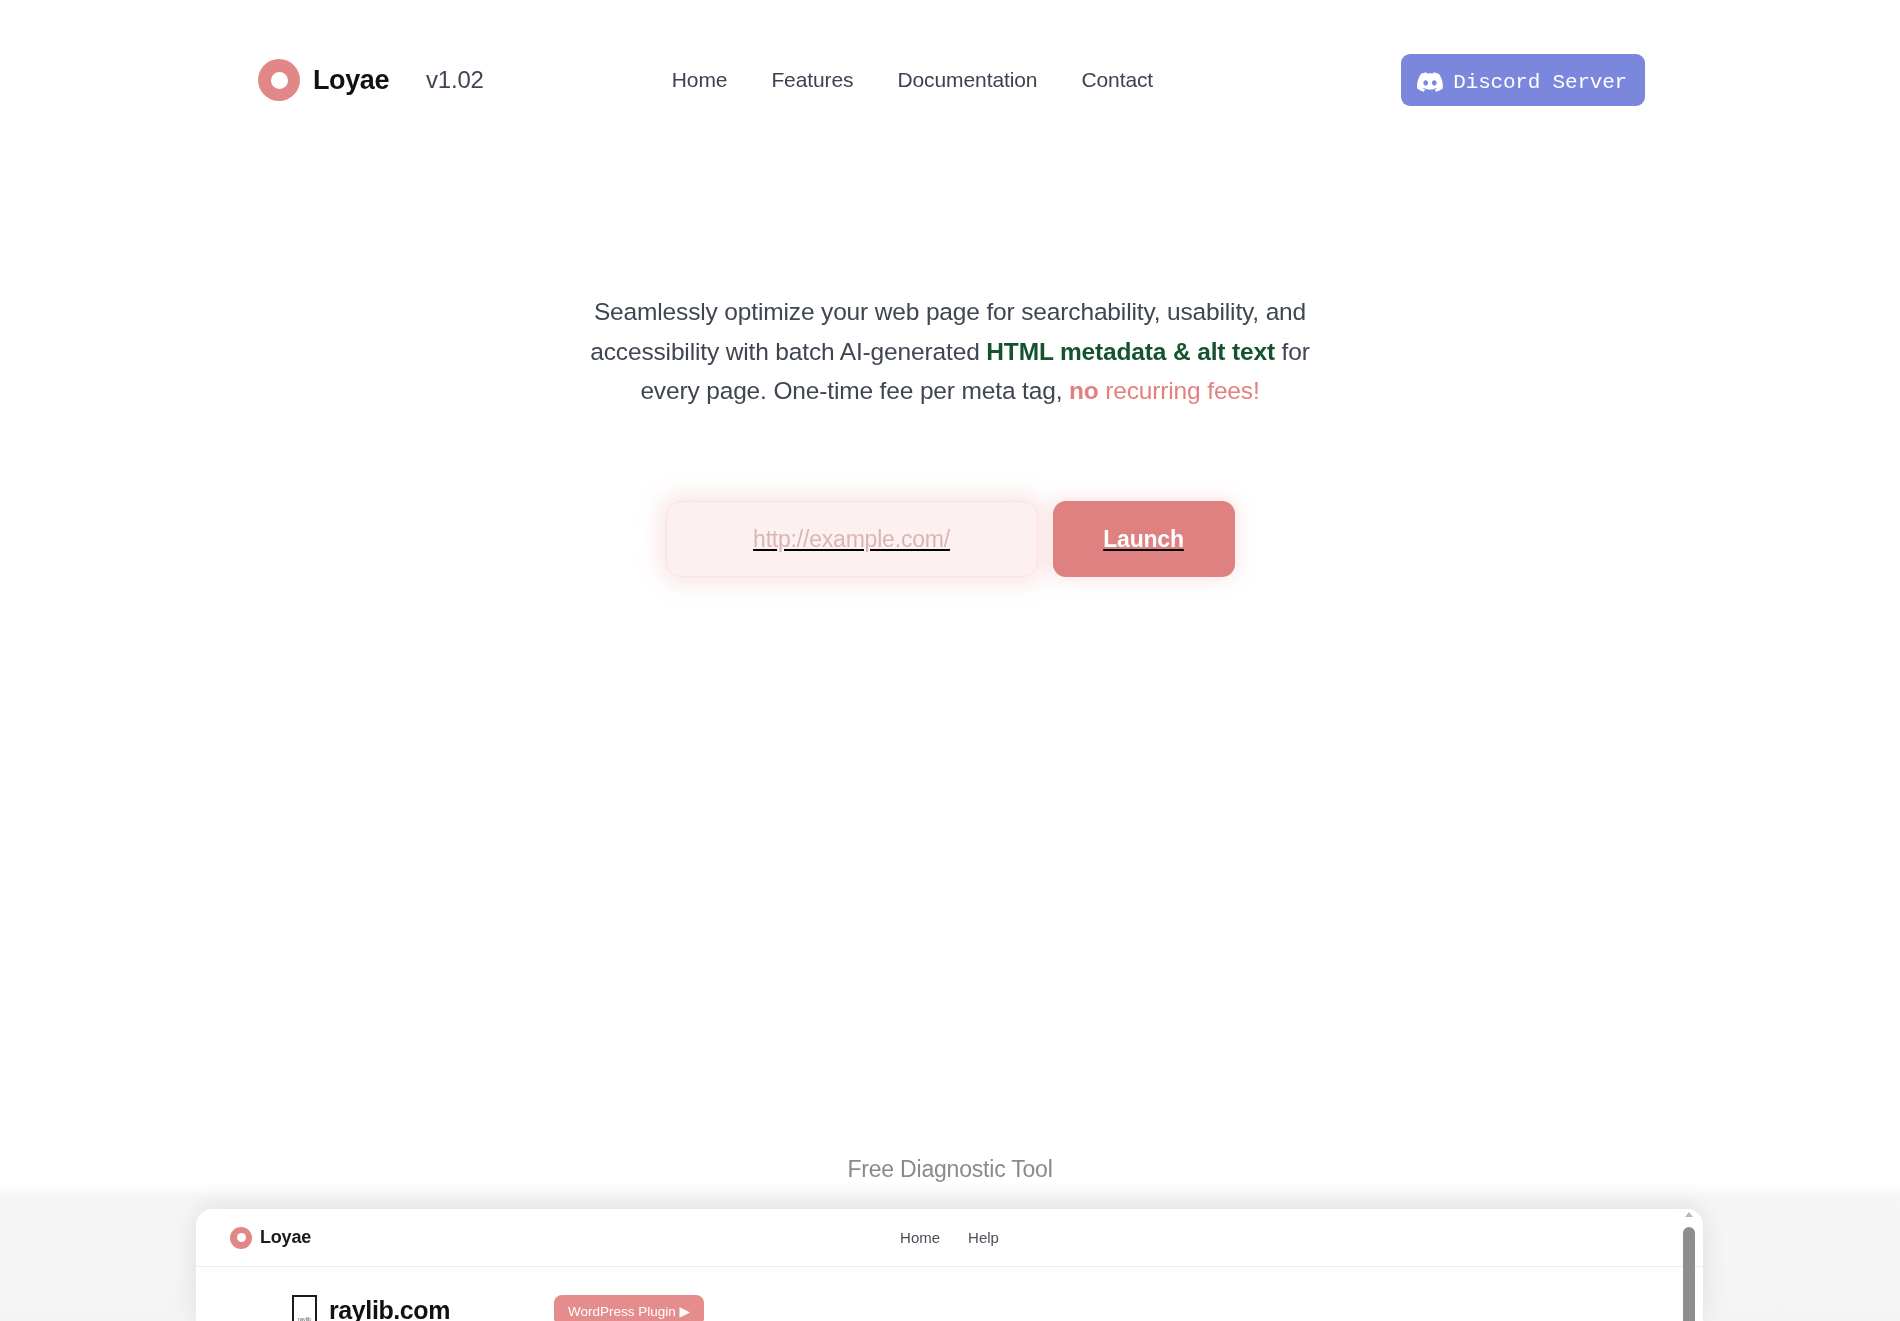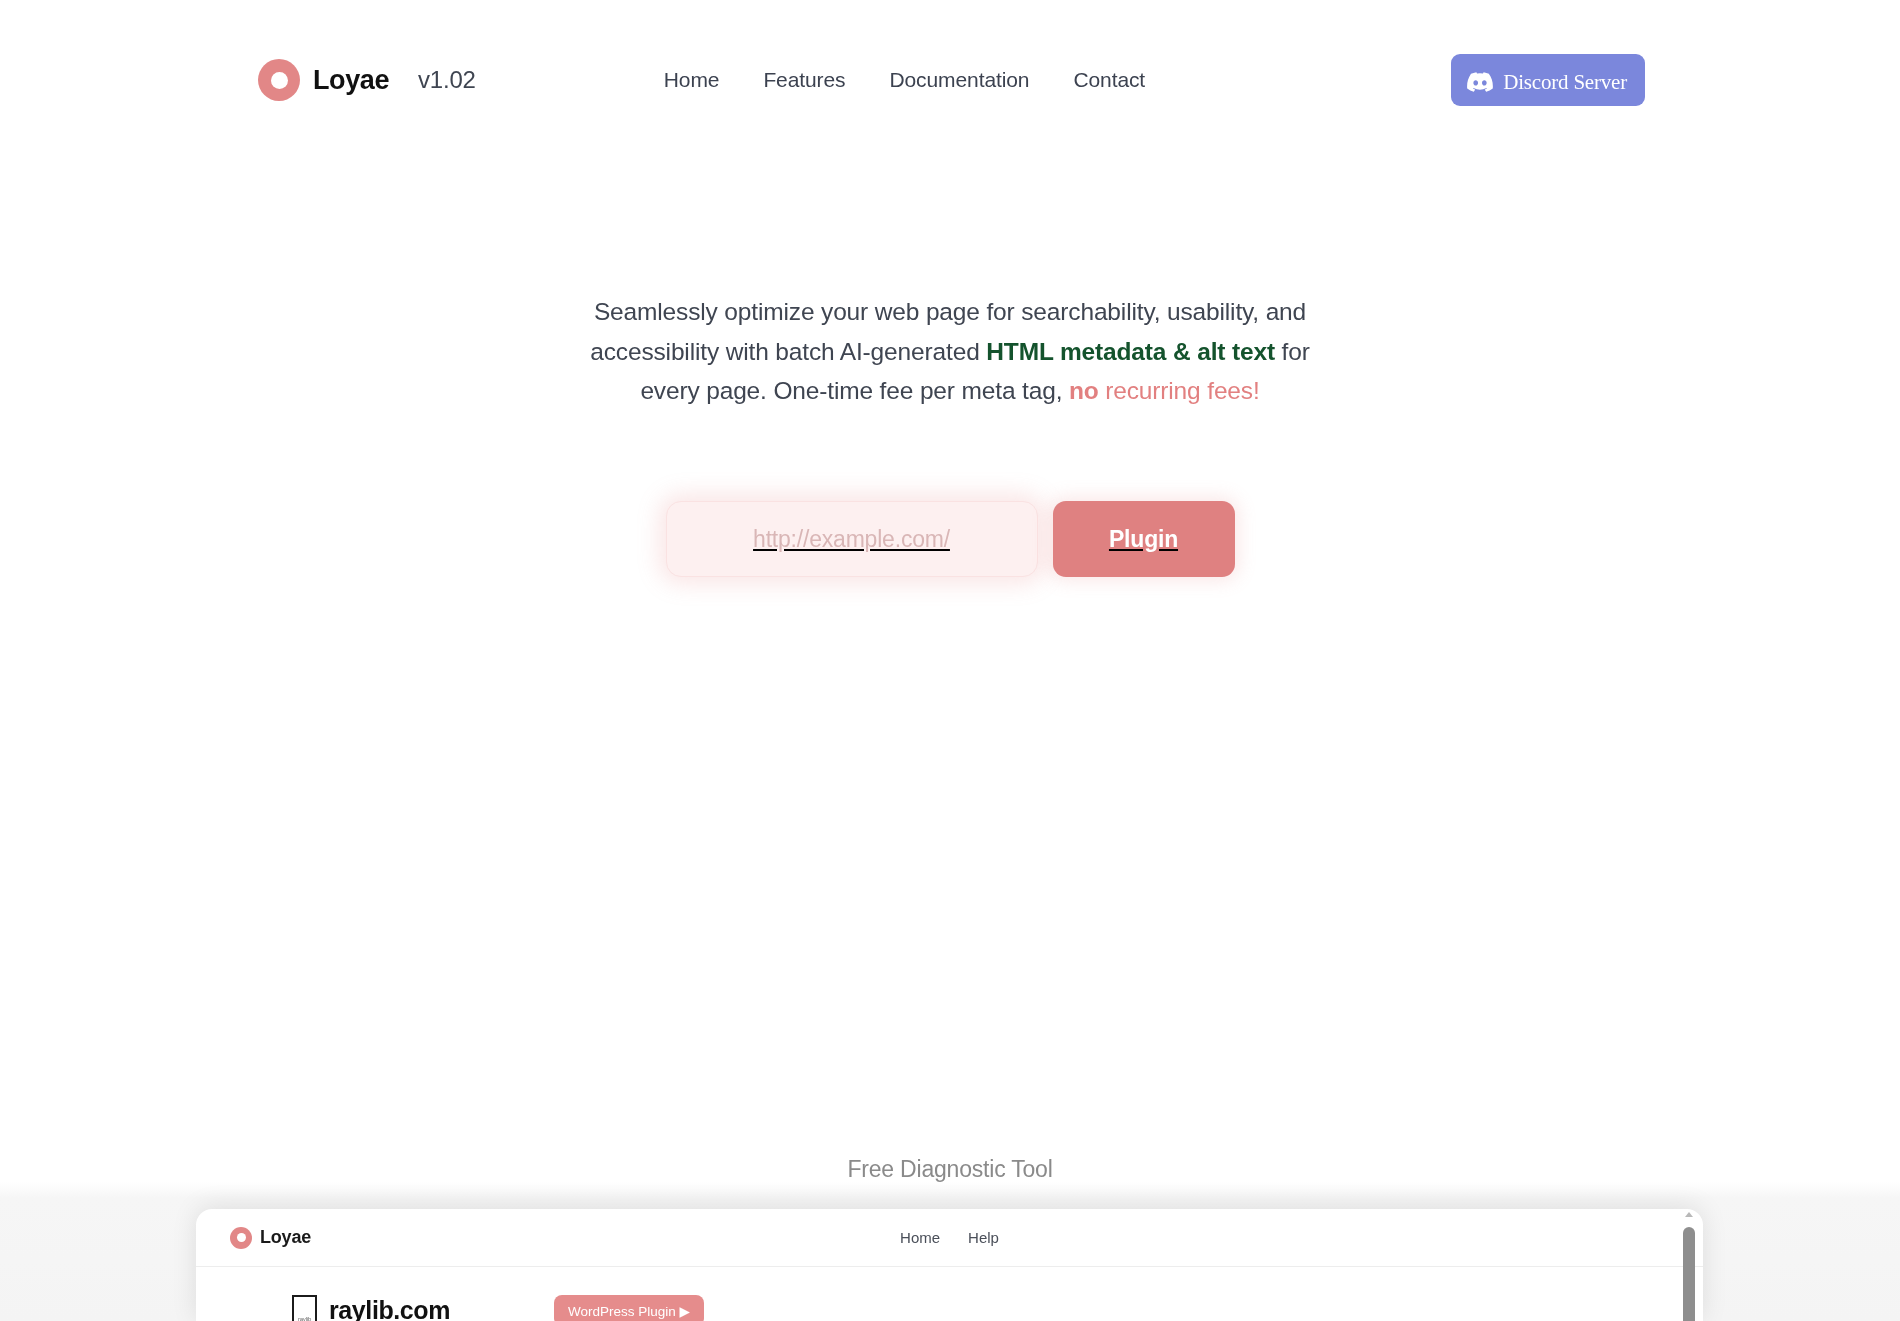--- a/index.html
+++ b/index.html
@@ -55,21 +55,21 @@
     font-weight: 700;
     color: #111111;
     letter-spacing: -0.4px;
   }
 
   .brand-version {
     font-size: 24px;
     font-weight: 400;
     color: #3f4551;
     letter-spacing: -0.2px;
-    margin-left: 16px;
+    margin-left: 24px;
   }
 
   .nav {
     display: flex;
     align-items: center;
     gap: 44px;
     margin-left: 188px;
   }
 
   .nav-link {
@@ -86,21 +86,21 @@
     background: #7b87dc;
     color: #ffffff;
     border: none;
     border-radius: 9px;
     height: 52px;
     padding: 4px 18px 0 16px;
     display: flex;
     align-items: center;
     gap: 10px;
     font-size: 21px;
-    font-family: Liberation Serif, serif;
+    font-family: Liberation Mono, monospace;
     letter-spacing: -0.2px;
     cursor: pointer;
     white-space: nowrap;
   }
 
   .discord-icon { width: 26px; height: 20px; display: block; }
 
   
   .hero {
     text-align: center;
@@ -332,21 +332,21 @@
 </div>
 
 <div class="hero">
 
   <p class="hero-sub">
     <span>Seamlessly optimize your web page for searchability, usability, and accessibility with batch AI-generated </span><b>HTML metadata &amp; alt text</b><span> for every page. One-time fee per meta tag, </span><span class="accent-red"><b>no</b><span> recurring fees!</span></span>
   </p>
 
   <div class="launch-row">
     <input class="url-input" type="text" placeholder="http://example.com/" style="">
-    <button class="launch-btn">Plugin</button>
+    <button class="launch-btn">Launch</button>
   </div>
 </div>
 
 <div class="diag-section">
   <div class="diag-title">Free Diagnostic Tool</div>
 
   <div class="preview-panel">
 
     <div class="preview-topbar">
       <div class="pv-brand">

